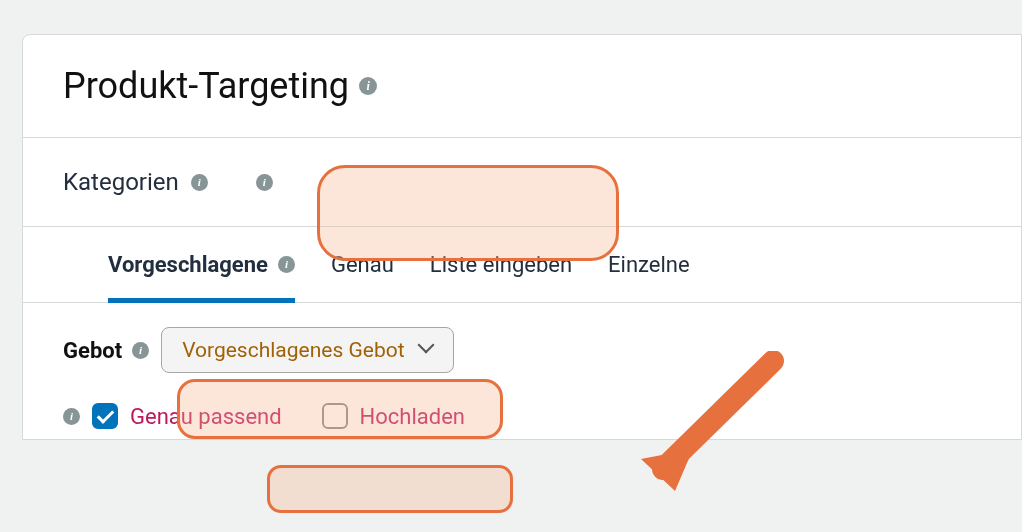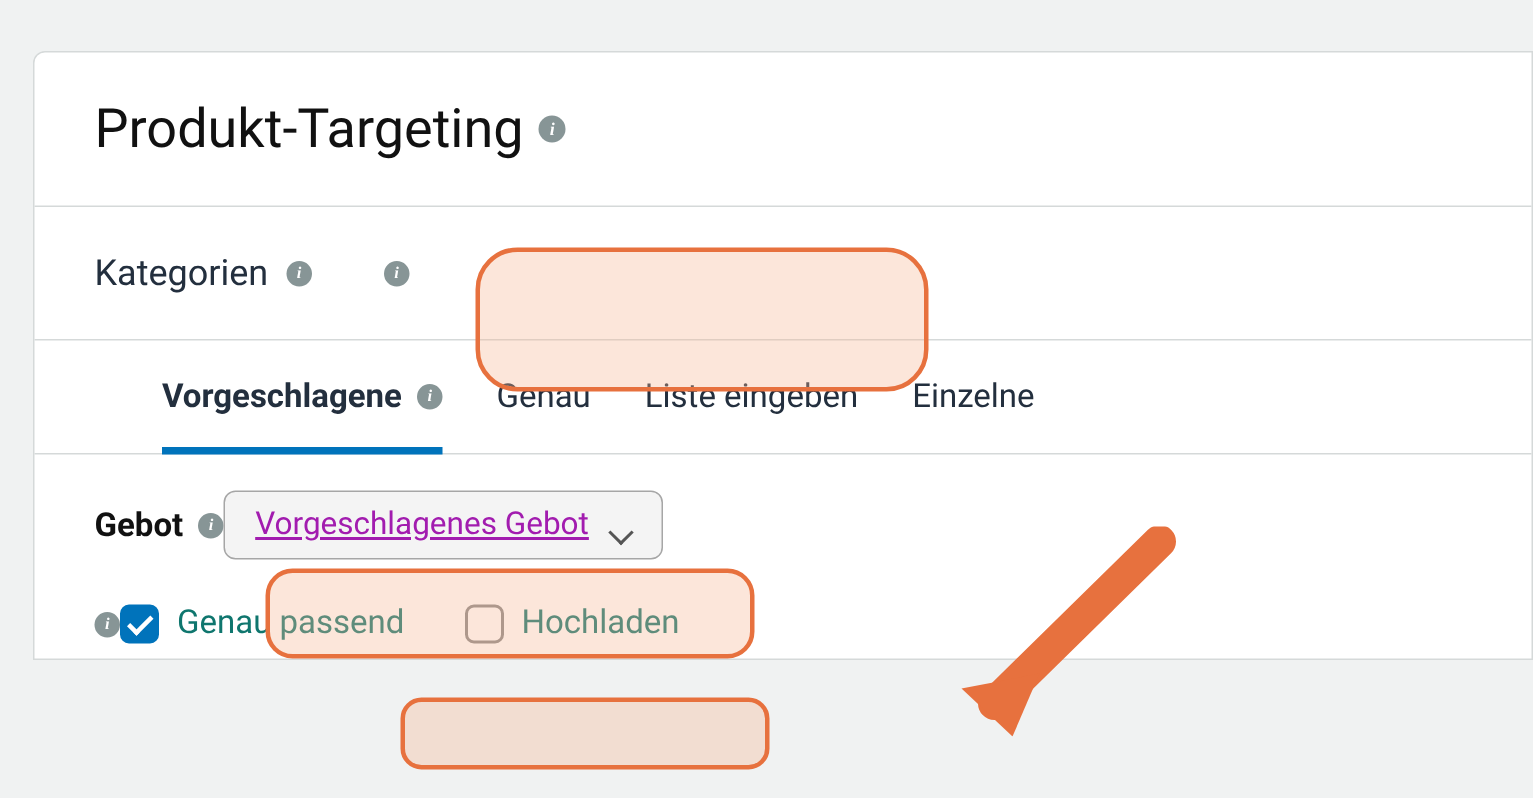--- a/index.html
+++ b/index.html
@@ -125,43 +125,42 @@
     }
     .filter-section {
       padding: 24px 40px 10px 40px;
       display: flex;
       flex-direction: column;
       gap: 30px;
     }
     .filter-row {
       display: flex;
       align-items: center;
-      gap: 0;
+      gap: 12px;
     }
     .filter-label {
       font-size: 22px;
       font-weight: 700;
       color: #111;
       display: flex;
       align-items: center;
       gap: 10px;
     }
     .dropdown {
       display: inline-flex;
-      align-items: flex-end;
+      align-items: flex-start;
       gap: 14px;
       border: 1px solid #a6a6a6;
       background: #f4f4f4;
       border-radius: 8px;
       padding: 10px 20px;
       font-size: 21px;
-      color: #a21caf;
+      color: #a16207;
       cursor: pointer;
       position: relative;
-      text-decoration: underline;
     }
     .chevron-down {
       width: 14px;
       height: 14px;
       position: relative;
     }
     .chevron-down::before {
       content: "";
       position: absolute;
       top: 1px;
@@ -172,23 +171,24 @@
       border-bottom: 2.5px solid #555;
       transform: rotate(45deg);
     }
     .checkbox-group {
       display: flex;
       align-items: center;
       gap: 40px;
     }
     .checkbox-item {
       display: flex;
+      align-items: center;
       gap: 12px;
       font-size: 22px;
-      color: #0f766e;
+      color: #be185d;
       cursor: pointer;
     }
     .checkbox {
       width: 26px;
       height: 26px;
       border: 2px solid #888;
       border-radius: 6px;
       background: #fff;
       position: relative;
     }

